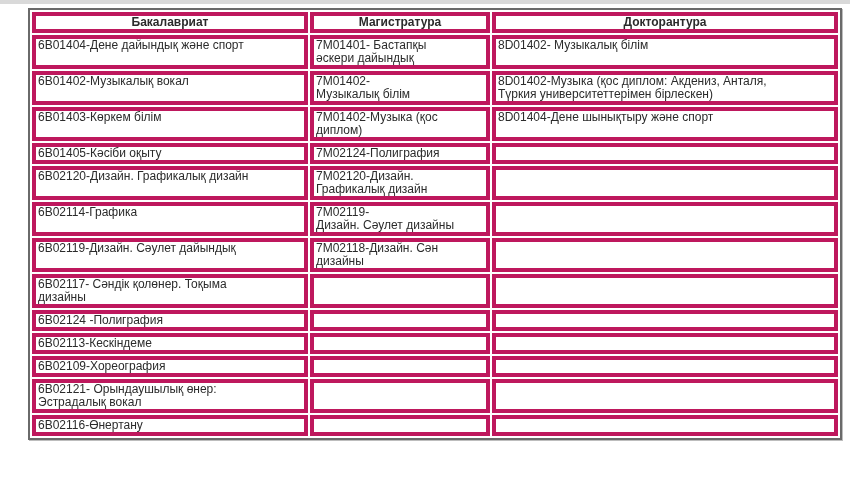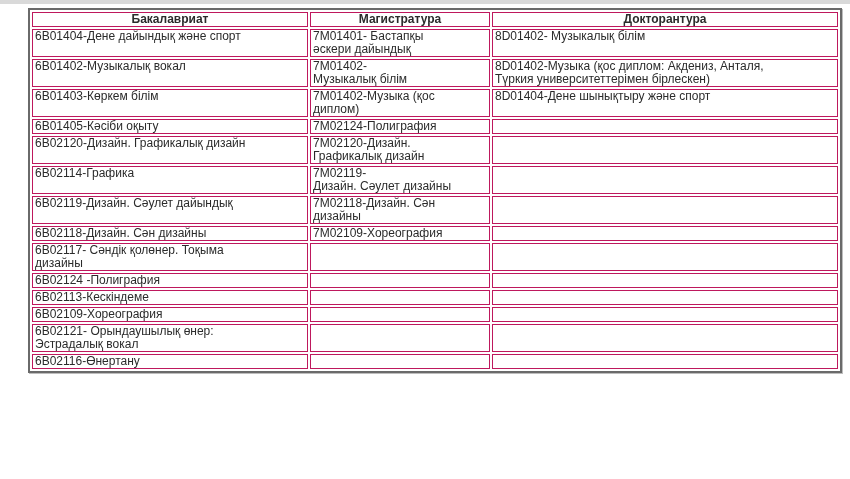--- a/index.html
+++ b/index.html
@@ -26,21 +26,21 @@
     border-collapse: separate;
     border-spacing: 2px;
     table-layout: fixed;
     width: 810px;
     border: 2px solid #6a6a6a;
     box-shadow: 1px 1px 0 #bdbdbd;
     background: #ffffff;
   }
   table.programs th,
   table.programs td {
-    border: 1px solid #be185d;
+    border: 4px solid #be185d;
     vertical-align: top;
     padding: 0 2px;
     font-size: 12px;
     line-height: 13px;
     white-space: pre-line;
     overflow: hidden;
   }
   table.programs th {
     text-align: center;
     font-weight: bold;
@@ -106,25 +106,20 @@
 Дизайн. Сәулет дизайны</td>
         <td></td>
       </tr>
       <tr>
         <td>6В02119-Дизайн. Сәулет дайындық</td>
         <td>7М02118-Дизайн. Сән
 дизайны</td>
         <td></td>
       </tr>
       <tr>
-        <td>6В02118-Дизайн. Сән дизайны</td>
-        <td>7М02109-Хореография</td>
-        <td></td>
-      </tr>
-      <tr>
         <td>6В02117- Сәндік қолөнер. Тоқыма
 дизайны</td>
         <td></td>
         <td></td>
       </tr>
       <tr>
         <td>6В02124 -Полиграфия</td>
         <td></td>
         <td></td>
       </tr>

